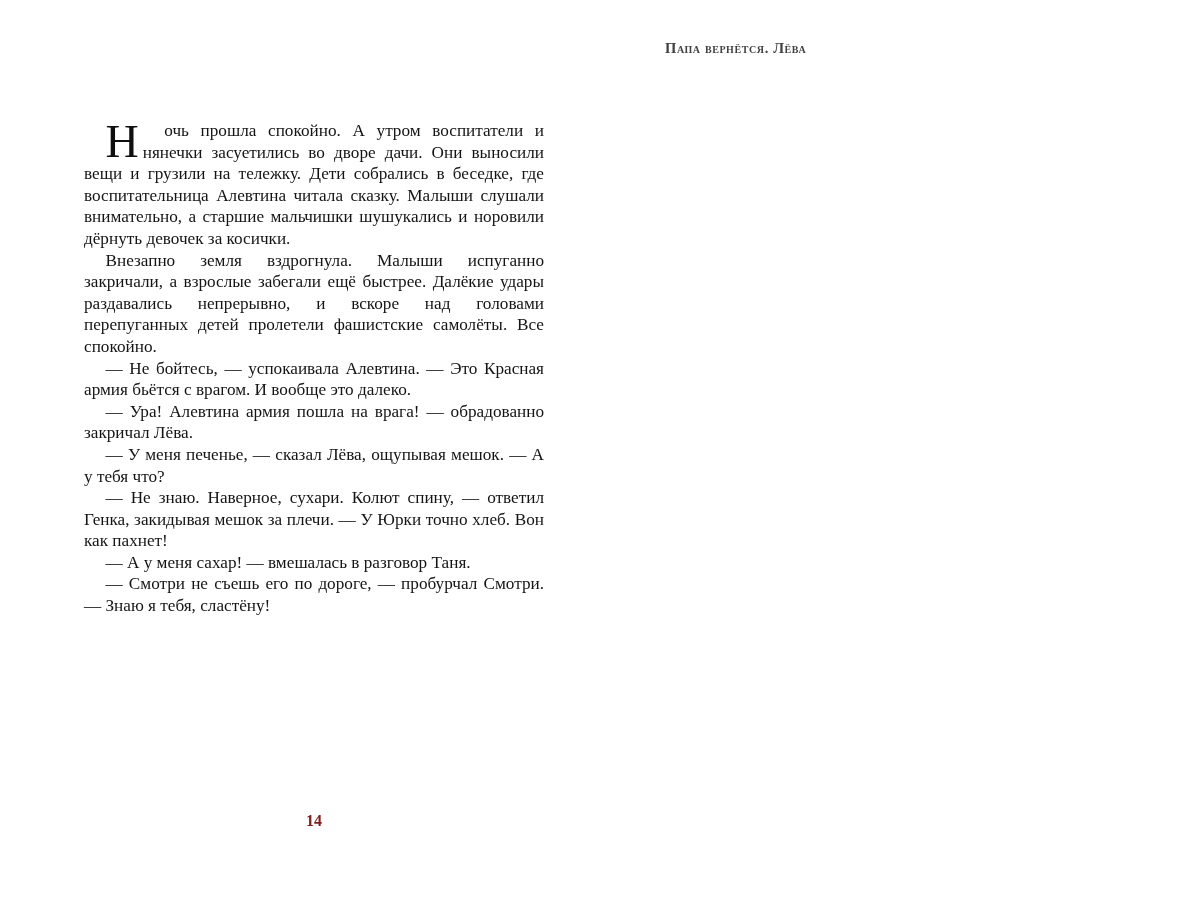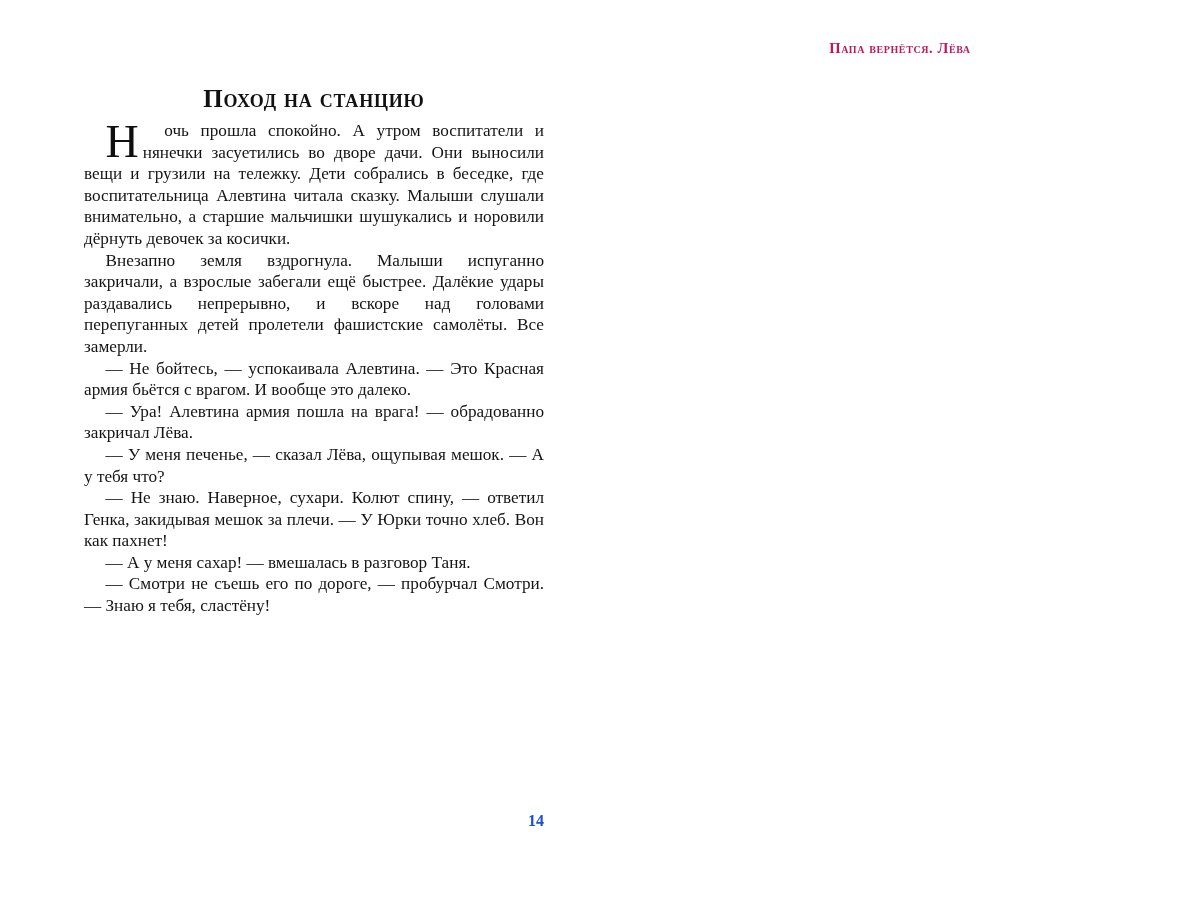--- a/index.html
+++ b/index.html
@@ -32,26 +32,25 @@
   }
   .page-left  { left: 0;   width: 600px; }
   .page-right { left: 600px; width: 600px; }
 
   
   .running-head {
     position: absolute;
     top: 40px;
     left: 65px;
     width: 470px;
-    text-align: center;
     font-size: 14.5px;
     font-weight: bold;
     font-variant: small-caps;
     letter-spacing: 0.6px;
-    color: #be185d;
+    color: #404040;
     white-space: nowrap;
   }
 
   
   .chapter-title {
     position: absolute;
     top: 68px;
     left: 84px;
     width: 460px;
     text-align: center;
@@ -95,39 +94,38 @@
     margin-top: 1px;
     color: #0f0f0f;
     font-family: "Liberation Serif", "DejaVu Serif", serif;
   }
 
   
   .folio {
     position: absolute;
     top: 812px;
     width: 460px;
-    text-align: right;
+    text-align: center;
     font-size: 16px;
     font-weight: bold;
-    color: #1d4ed8;
+    color: #7f1d1d;
   }
   .folio-left  { left: 84px; }
 </style>
 </head>
 <body>
 
 <div class="spread">
 
   <div class="page page-left">
 
-    <h1 class="chapter-title">Поход на станцию</h1>
 
     <div class="column col-left">
       <p class="dropcap-para"><span class="dropcap">Н</span><span>очь прошла спокойно. А утром воспитатели и нянечки засуетились во дворе дачи. Они выносили вещи и грузили на тележку. Дети собрались в беседке, где воспитательница Алевтина читала сказку. Малыши слушали внимательно, а старшие мальчишки шушукались и норовили дёрнуть девочек за косички.</span></p>
-      <p>Внезапно земля вздрогнула. Малыши испуганно закричали, а взрослые забегали ещё быстрее. Далёкие удары раздавались непрерывно, и вскоре над головами перепуганных детей пролетели фашистские самолёты. Все замерли.</p>
+      <p>Внезапно земля вздрогнула. Малыши испуганно закричали, а взрослые забегали ещё быстрее. Далёкие удары раздавались непрерывно, и вскоре над головами перепуганных детей пролетели фашистские самолёты. Все спокойно.</p>
       <p>— Не бойтесь, — успокаивала Алевтина. — Это Красная армия бьётся с врагом. И вообще это далеко.</p>
       <p>— Ура! Алевтина армия пошла на врага! — обрадованно закричал Лёва.</p>
       <p>— У меня печенье, — сказал Лёва, ощупывая мешок. — А у тебя что?</p>
       <p>— Не знаю. Наверное, сухари. Колют спину, — ответил Генка, закидывая мешок за плечи. — У Юрки точно хлеб. Вон как пахнет!</p>
       <p>— А у меня сахар! — вмешалась в разговор Таня.</p>
       <p>— Смотри не съешь его по дороге, — пробурчал Смотри. — Знаю я тебя, сластёну!</p>
     </div>
 
     <div class="folio folio-left">14</div>
   </div>

